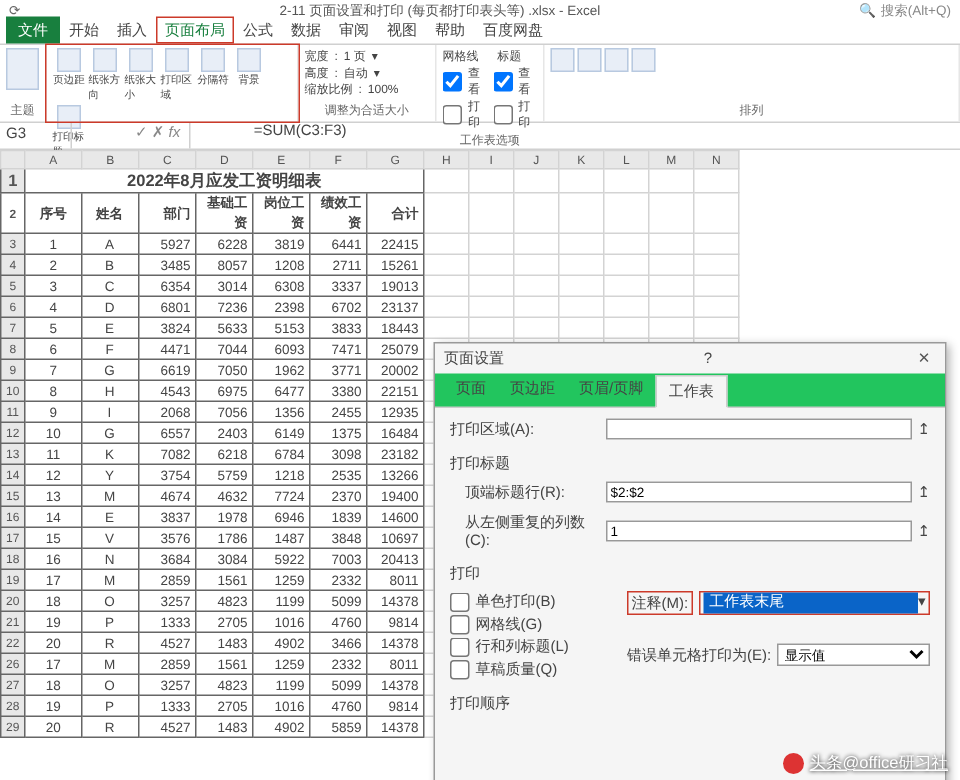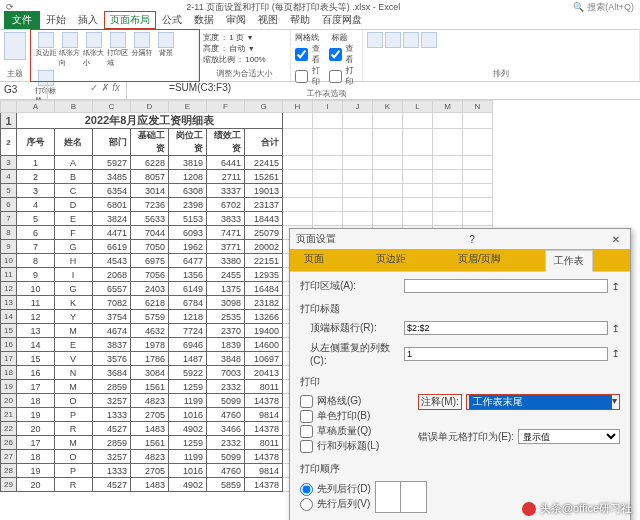--- a/index.html
+++ b/index.html
@@ -33,35 +33,35 @@
   .title-row td { font-weight:bold; font-size:11px;}
   .hdr td { background:#fff; font-weight:bold; }
   .datatbl td:nth-child(n+3){ text-align:right; padding-right:3px;}
   .datatbl td:nth-child(1),.datatbl td:nth-child(2),.datatbl td:nth-child(3){text-align:center;}
   .datatbl td { border:1px solid #666;}
   .datatbl .hdr td, .datatbl .title-row td{ border:1px solid #666;}
   
   .dialog { position:absolute; left:289px; top:128px; width:342px; height:364px; background:#f5f5f5; border:1px solid #999; box-shadow:2px 2px 6px rgba(0,0,0,0.3); display:flex; flex-direction:column;}
   .dlg-title { height:20px; display:flex; align-items:center; justify-content:space-between; padding:0 6px; font-size:10px;}
   .dlg-title .close{width:16px;text-align:center;color:#555;}
-  .dlg-tabs { display:flex; background:#eab308; font-size:10px; border-bottom:1px solid #ccc; padding-left:6px;gap:36px;}
+  .dlg-tabs { display:flex; background:#22c55e; font-size:10px; border-bottom:1px solid #ccc; padding-left:6px;}
   .dlg-tabs .t { padding:3px 8px; cursor:pointer;}
   .dlg-tabs .t.active { border:1px solid #ccc; border-bottom:1px solid #f5f5f5; background:#f5f5f5; position:relative; top:1px;}
   .dlg-body { flex:1; padding:6px 10px; font-size:10px; display:flex; flex-direction:column; gap:4px;}
   .dlg-body .section { margin-top:4px;}
   .dlg-body .frow { display:flex; align-items:center; gap:4px; margin:1px 0;}
   .dlg-body input[type=text]{ border:1px solid #999; height:14px; font-size:9px; padding:0 2px; background:#fff;}
   .dlg-body select { border:1px solid #999; height:15px; font-size:9px; background:#fff;}
   .dlg-body .lab { width:100px; }
   .hlbox { border:1.5px solid #cc3a2a; padding:0 2px;}
   .combo-sel { background:#0a64c8; color:#fff; padding:0 4px; flex:1; height:14px; line-height:14px;}
   .order-img { width:52px; height:32px; border:1px solid #999; background:#fff; display:inline-flex;}
   .order-img span{flex:1; border-right:1px solid #999;}
   .order-img span:last-child{border-right:none;}
-  .watermark { position:absolute; right:8px; bottom:4px; font-size:11px; color:#fff; text-shadow:0 0 3px #000; display:flex; align-items:center; gap:4px;}
+  .watermark { position:absolute; right:8px; bottom:4px; font-size:11px; color:#fff; text-shadow:0 0 3px #000; display:flex; align-items:center; gap:4px;text-decoration:underline;}
   .watermark .logo{width:14px;height:14px;border-radius:50%;background:#d33;}
 </style>
 </head>
 <body>
 
 <div class="titlebar">
   <span>⟳</span>
   <span class="doc">
       <span>2-11 页面设置和打印 (每页都打印表头等) .xlsx - Excel</span>
     </span>
@@ -655,64 +655,48 @@
           <span class="lab" style="padding-left:10px">从左侧重复的列数(C):</span>
           <input type="text" style="flex: 1 1 0%;" value="1">
           <span>↥</span>
         </div>
 
       <div class="section">打印</div>
       <div style="display:flex; gap:8px;">
         <div style="flex:0 0 110px">
           <div class="frow">
               <input type="checkbox" style="">
+              <span>单色打印(B)</span>
+            </div>
+          <div class="frow">
+              <input type="checkbox" style="">
               <span>网格线(G)</span>
             </div>
           <div class="frow">
               <input type="checkbox" style="">
-              <span>单色打印(B)</span>
+              <span>行和列标题(L)</span>
             </div>
           <div class="frow">
               <input type="checkbox" style="">
               <span>草稿质量(Q)</span>
-            </div>
-          <div class="frow">
-              <input type="checkbox" style="">
-              <span>行和列标题(L)</span>
             </div>
         </div>
         <div style="flex:1">
           <div class="frow">
             <span class="hlbox">注释(M):</span>
             <span class="hlbox" style="flex:1;display:flex"><span class="combo-sel">工作表末尾</span>▾</span>
           </div>
           <div class="frow" style="margin-top:19px">
             <span>错误单元格打印为(E):</span>
             <select style="flex:1"><option>显示值</option></select>
           </div>
         </div>
       </div>
 
       <div class="section">打印顺序</div>
-      <div class="frow" style="align-items:flex-start">
-        <div>
-          <div class="frow">
-              <input type="radio" checked="" style="">
-              <span>先列后行(D)</span>
-            </div>
-          <div class="frow">
-              <input type="radio" style="">
-              <span>先行后列(V)</span>
-            </div>
-        </div>
-        <div class="order-img">
-            <span></span>
-            <span></span>
-          </div>
-      </div>
 
     </div>
 
   </div>
 
   <div class="watermark">
     <span class="logo"></span>
     <span>头条@office研习社</span>
   </div>
 </div>

